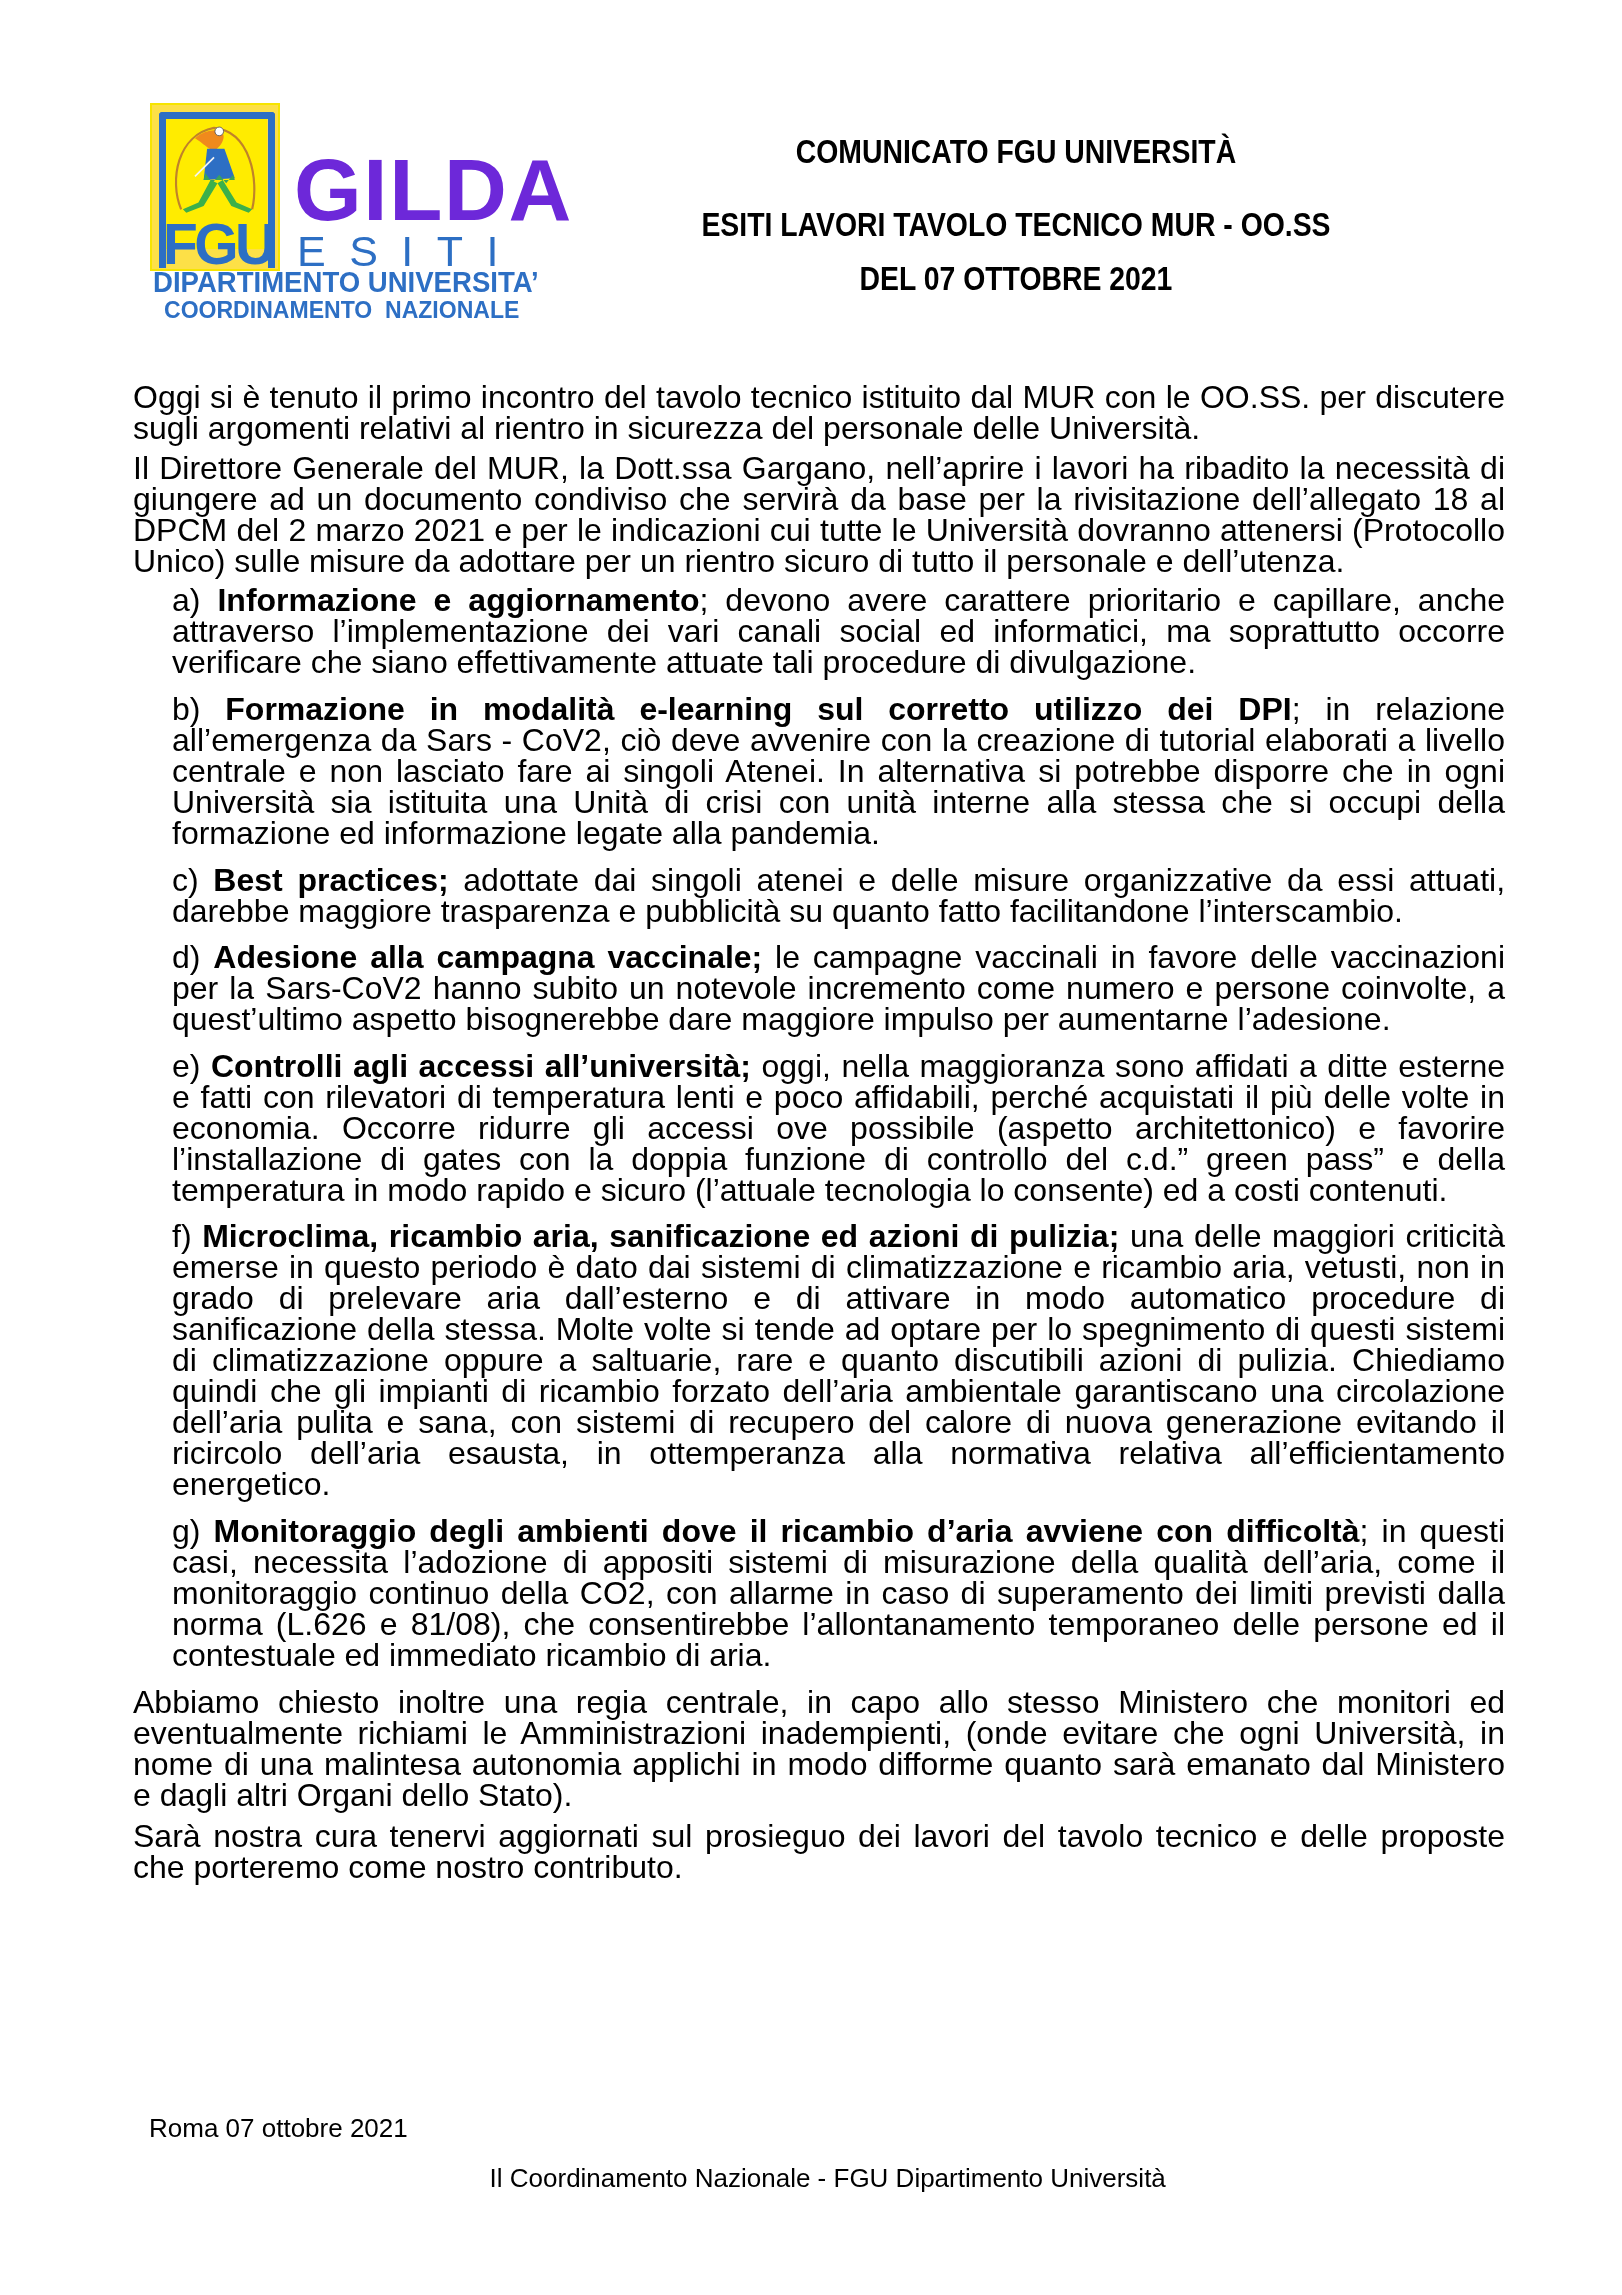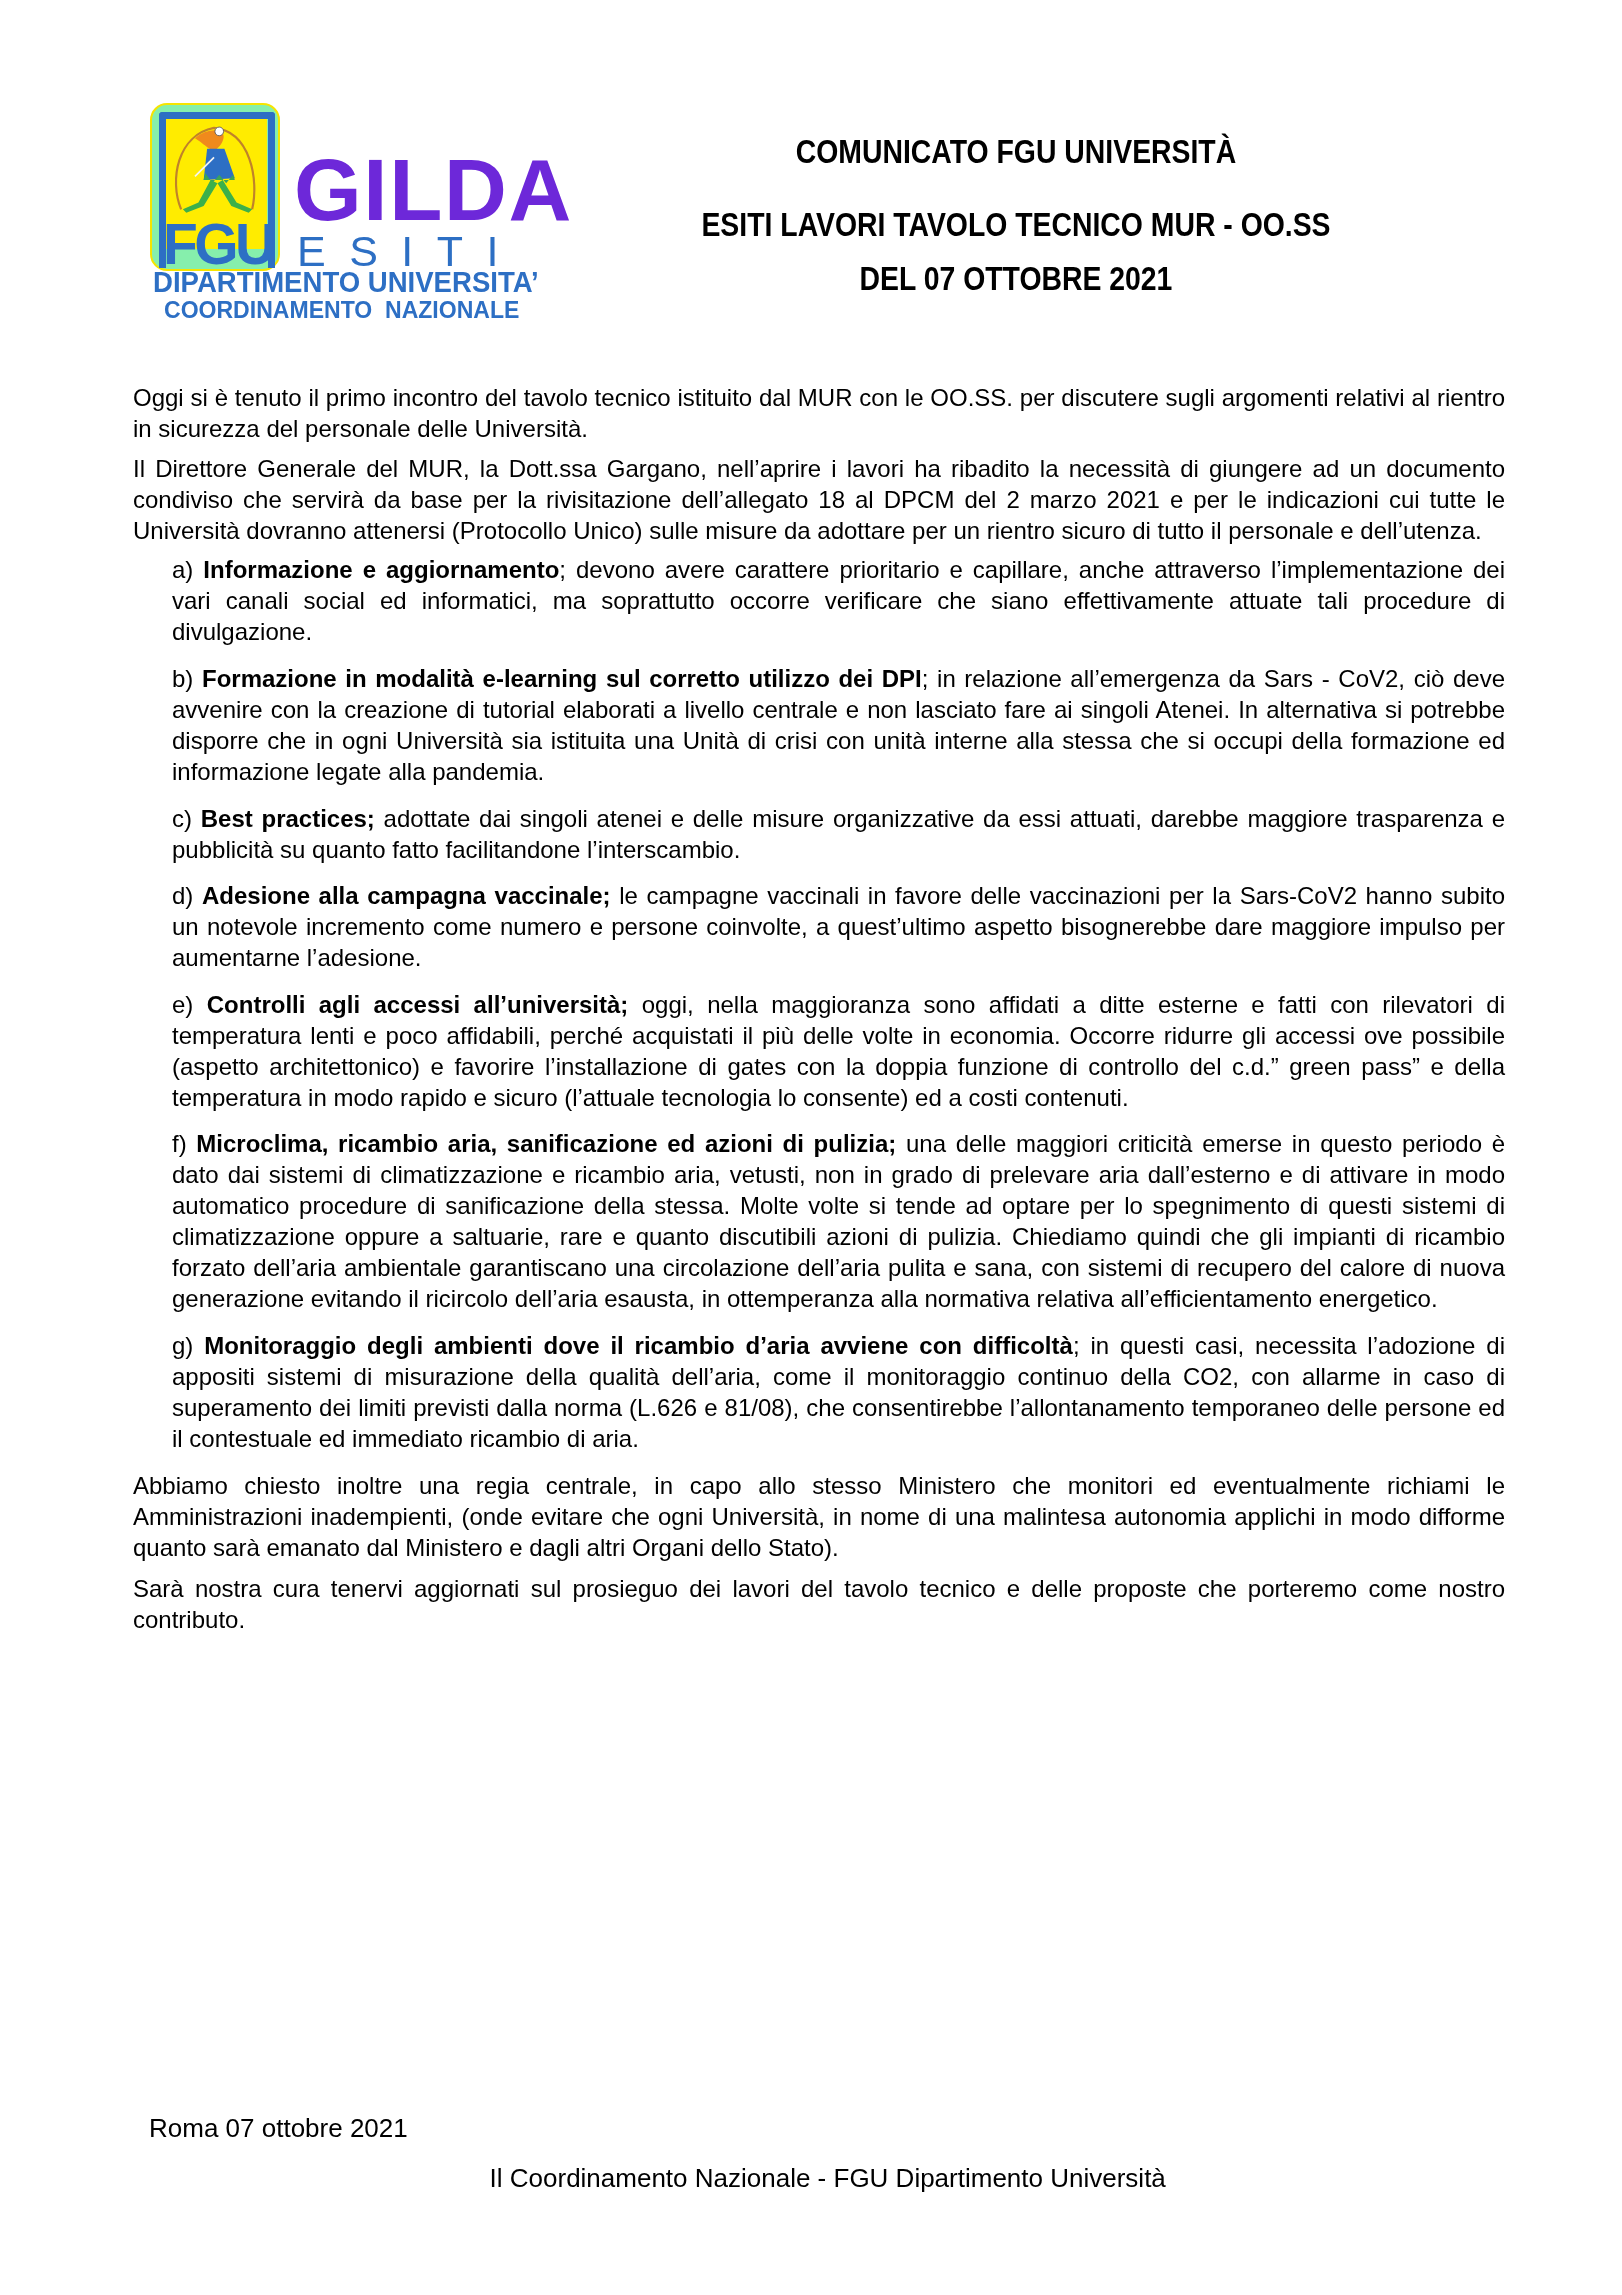--- a/index.html
+++ b/index.html
@@ -2,21 +2,21 @@
 <html style="font-size:14px"><head>
 <meta charset="utf-8">
 <style>
   html, body { margin: 0; padding: 0; background: #ffffff; }
   body { width: 1622px; height: 2295px; position: relative; overflow: hidden;
          font-family: "Liberation Sans", "DejaVu Sans", sans-serif; color: #000; }
 
   
   .logo { position: absolute; left: 148px; top: 101px; width: 400px; height: 228px; }
   .logo-box { position: absolute; left: 1.7px; top: 1.7px; width: 130px; height: 168px;
-              background: #86efac; border-radius: 17px; box-sizing: border-box;
+              background: #fde047; border-radius: 0; box-sizing: border-box;
               border: 2.6px solid #f6e400; }
   .logo-frame { position: absolute; left: 7px; top: 7px; width: 116px; height: 156px;
                 border: 7.8px solid #2d6fc4; border-bottom: none; box-sizing: border-box; border-radius: 3.5px 3.5px 0 0; }
   .logo-inner { position: absolute; left: 14.8px; top: 14.8px; width: 101px; height: 130px; background: #ffec00; }
   .logo-fgu { position: absolute; left: 5.2px; top: 113px; width: 122px; text-align: center;
               font-family: "Liberation Sans", sans-serif; font-weight: bold; font-size: 57px;
               line-height: 52px; color: #2d6fc4; letter-spacing: -3.5px; }
   .jester { position: absolute; left: 17.4px; top: 14px; width: 97px; height: 101px; }
   .logo-gilda { position: absolute; left: 146px; top: 50px; font-size: 87px; line-height: 78px;
                 font-weight: bold; color: #6d28d9; letter-spacing: 1.7px;
@@ -29,21 +29,21 @@
                 font-weight: bold; color: #2d6fc4; white-space: nowrap; transform: scaleX(0.96); transform-origin: left; }
 
   .titles { position: absolute; left: 625px; top: 132px; width: 782px; text-align: center;
             font-family: "Liberation Sans", sans-serif; font-weight: bold; }
   .t1 { font-size: 33px; line-height: 40px; transform: scaleX(0.86); }
   .t2 { font-size: 33px; line-height: 40px; margin-top: 33px; transform: scaleX(0.86); }
   .t3 { font-size: 33px; line-height: 40px; margin-top: 14px; transform: scaleX(0.86); }
 
   
   .content { position: absolute; left: 133px; top: 382px; width: 1372px;
-             font-size: 24px; line-height: 31px; text-align: justify; }
+             font-size: 32px; line-height: 31px; text-align: justify; }
   .content p { margin: 0 0 8.7px 0; }
   .content .intro2 { margin-bottom: 8.7px; }
   .crit-lead { margin-bottom: 12px !important; }
   .items { margin: 0 0 0 39px; padding: 0; list-style: none; }
   .items li { margin: 0 0 15.6px 0; text-align: justify; }
   .items li b { font-weight: bold; }
   .closing { margin-top: 3.5px !important; }
   .closing2 { margin-top: 10.4px !important; }
   .date { position: absolute; left: 149px; top: 2113px; font-size: 26px; line-height: 31px; }
   .footer { position: absolute; left: 0; width: 1622px; top: 2163px; text-align: center;

